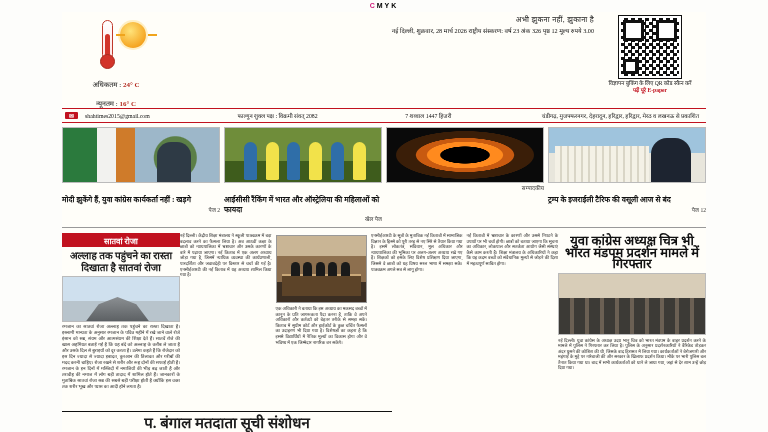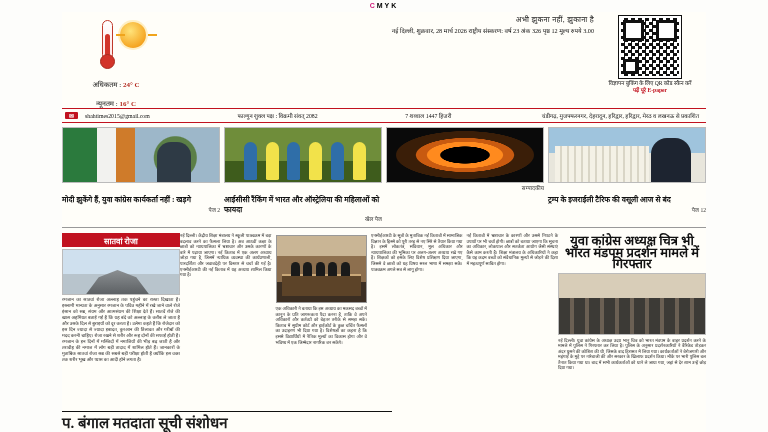--- a/index.html
+++ b/index.html
@@ -308,21 +308,21 @@
   }
   .bb {
     border-top: 1.5px solid #111;
     padding-top: 2px;
   }
   .bb-left { width: 330px; }
   .bb-right { flex: 1; }
   .bb-title {
     font-family: "Liberation Serif", serif;
     font-weight: bold; font-size: 15px; line-height: 18px;
-    color: #1b1b1b; text-align: left;
+    color: #1b1b1b; text-align: center;
   }
 </style>
 </head>
 <body>
 
 <div class="page">
 
   <div class="reg-mark" style="left:62px; top:14px;">✛</div>
   <div class="reg-mark" style="right:62px; top:14px;">✛</div>
   <div class="reg-mark" style="left:62px; top:210px;">✛</div>
@@ -452,20 +452,21 @@
         </div>
       </div>
     </div>
 
     <div class="rule-h"></div>
 
     <div class="body-area">
 
       <div class="col-left">
         <div class="boxhead">सातवां रोजा</div>
+        <div class="serif-head left-head">अल्लाह तक पहुंचने का रास्ता दिखाता है सातवां रोजा</div>
         <div class="left-photo"></div>
         <div class="tiny left-body">रमजान का सातवां रोजा अल्लाह तक पहुंचने का रास्ता दिखाता है। इस्लामी मान्यता के अनुसार रमजान के पवित्र महीने में रखे जाने वाले रोजे इंसान को सब्र, संयम और आत्मसंयम की शिक्षा देते हैं। सातवें रोजे की खास अहमियत बताई गई है कि यह बंदे को अल्लाह के करीब ले जाता है और उसके दिल से बुराइयों को दूर करता है। उलेमा कहते हैं कि रोजेदार को इस दिन ज्यादा से ज्यादा इबादत, कुरआन की तिलावत और गरीबों की मदद करनी चाहिए। रोजा रखने से शरीर और रूह दोनों की सफाई होती है। रमजान के इन दिनों में मस्जिदों में नमाजियों की भीड़ बढ़ जाती है और तरावीह की नमाज में लोग बड़ी तादाद में शामिल होते हैं। जानकारों के मुताबिक सातवां रोजा सब्र की सबसे बड़ी परीक्षा होती है क्योंकि इस वक्त तक शरीर भूख और प्यास का आदी होने लगता है।</div>
       </div>
 
       <div class="col-mid">
         <div class="cols4">
           <div class="tcol">
             <div class="tiny">नई दिल्ली। केंद्रीय शिक्षा मंत्रालय ने स्कूली पाठ्यक्रम में बड़ा बदलाव करने का फैसला लिया है। अब आठवीं कक्षा के छात्रों को न्यायपालिका में भ्रष्टाचार और उसके कारणों के बारे में पढ़ाया जाएगा। नई किताब में एक अलग अध्याय जोड़ा गया है, जिसमें न्यायिक व्यवस्था की कार्यप्रणाली, पारदर्शिता और जवाबदेही पर विस्तार से चर्चा की गई है। एनसीईआरटी की नई किताब में यह अध्याय शामिल किया गया है।</div>
           </div>
           <div class="tcol">

